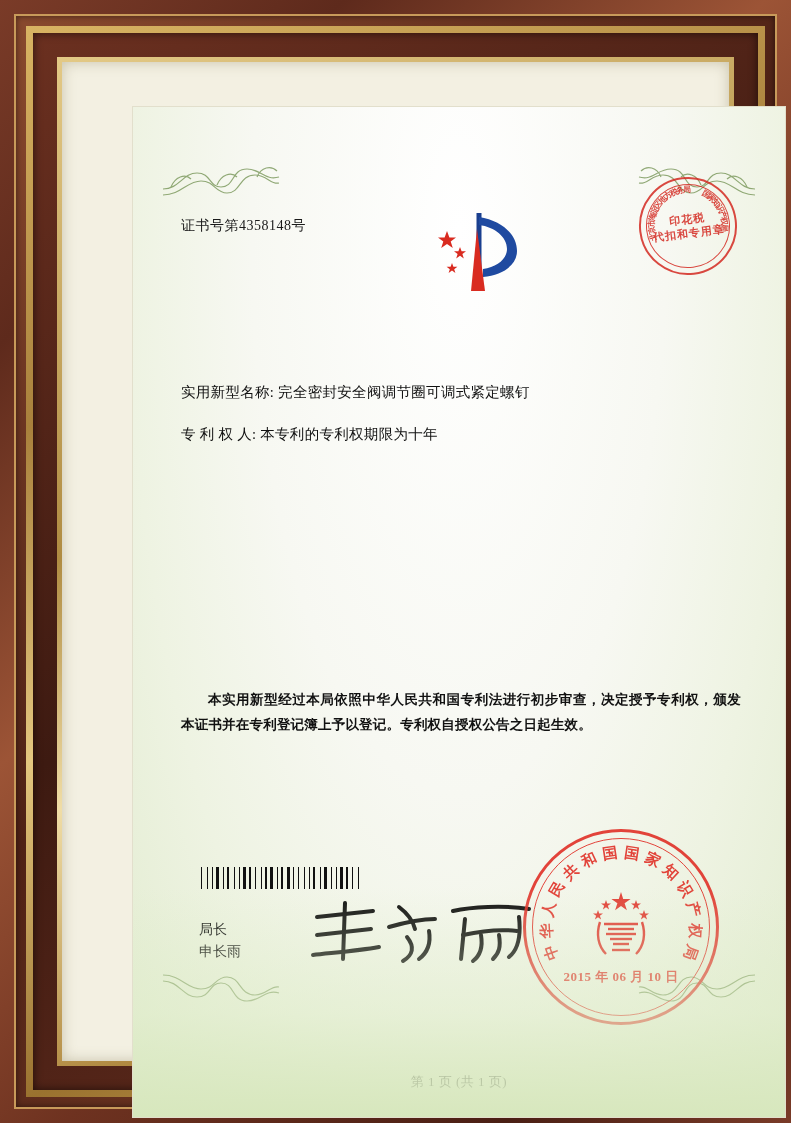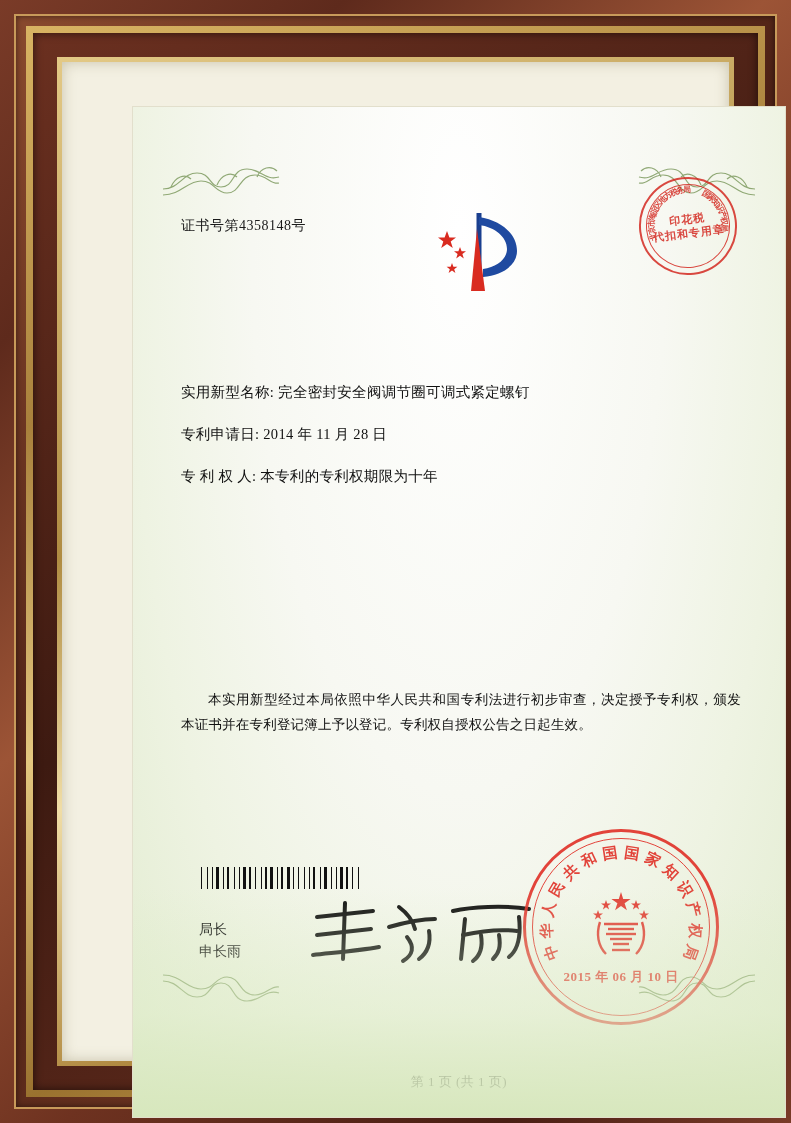--- a/index.html
+++ b/index.html
@@ -110,21 +110,21 @@
   .f-name .lbl{letter-spacing:.3px;}
   .f-inventor .lbl{letter-spacing:6px;}
   .f-patentno .lbl{letter-spacing:10px;}
 
   
   .body-text{
     position:absolute;left:48px;top:580px;width:560px;
     font-size:13.5px;line-height:25px;color:#111;text-align:justify;
     letter-spacing:.2px;
   }
-  .body-text p{margin:0 0 4px 0;text-indent:2em;}
+  .body-text p{margin:0 0 4px 0;text-indent:2em;font-weight:bold;}
 
   
   .barcode{
     position:absolute;left:68px;top:760px;width:190px;height:22px;
   }
   .barcode i{display:inline-block;height:22px;background:#111;margin-right:1px;vertical-align:top;}
 
   
   .sig-label{
     position:absolute;left:66px;top:812px;font-size:14px;color:#111;line-height:22px;
@@ -247,24 +247,20 @@
           <div>印花税</div>
           <div>代扣和专用章</div>
         </div>
       </div>
 
 
       <div class="fields">
         <div class="field f-name">
           <span class="lbl">实用新型名称:</span>
           <span class="val">完全密封安全阀调节圈可调式紧定螺钉</span>
-        </div>
-        <div class="field">
-          <span class="lbl">专利申请日:</span>
-          <span class="val">2014 年 11 月 28 日</span>
         </div>
         <div class="field">
           <span class="lbl">专 利 权 人:</span>
           <span class="val">本专利的专利权期限为十年</span>
         </div>
       </div>
 
       <div class="body-text">
         <p>本实用新型经过本局依照中华人民共和国专利法进行初步审查，决定授予专利权，颁发本证书并在专利登记簿上予以登记。专利权自授权公告之日起生效。</p>
       </div>

